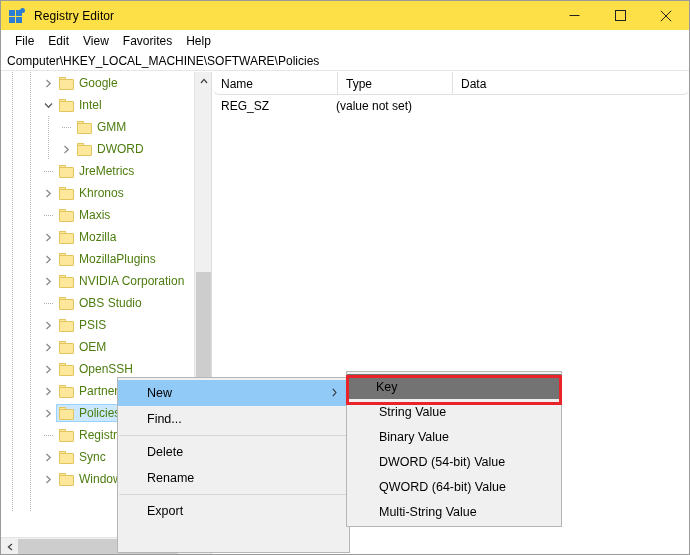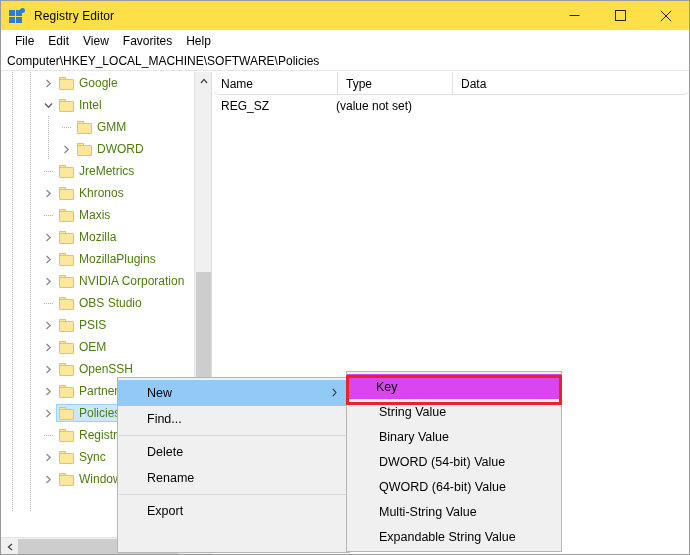--- a/index.html
+++ b/index.html
@@ -362,21 +362,21 @@
   }
   .sub-item {
     height: 25px;
     display: flex;
     align-items: center;
     padding-left: 32px;
     font-size: 12.5px;
     color: #000;
     box-sizing: border-box;
   }
-  .sub-item.highlight { background: #d946ef; padding-left: 29px; }
+  .sub-item.highlight { background: #737373; padding-left: 29px; }
 
   
   .redbox {
     position: absolute;
     border: 3px solid #e8242a;
     box-sizing: border-box;
     z-index: 60;
     pointer-events: none;
   }
   #redbox-new {
@@ -816,18 +816,17 @@
       <div class="ctx-item"></div>
     </div>
 
   <div id="submenu">
       <div class="sub-item highlight">Key</div>
       <div class="sub-item">String Value</div>
       <div class="sub-item">Binary Value</div>
       <div class="sub-item">DWORD (54-bit) Value</div>
       <div class="sub-item">QWORD (64-bit) Value</div>
       <div class="sub-item">Multi-String Value</div>
-      <div class="sub-item">Expandable String Value</div>
     </div>
 
   <div class="redbox" id="redbox-new"></div>
 
 </div>
 
 </body></html>

